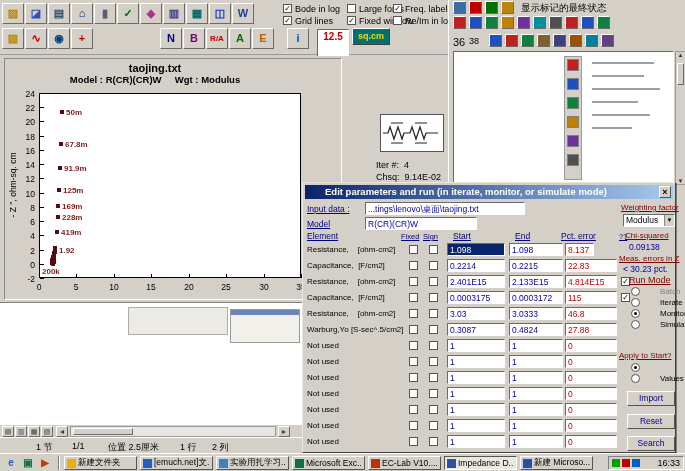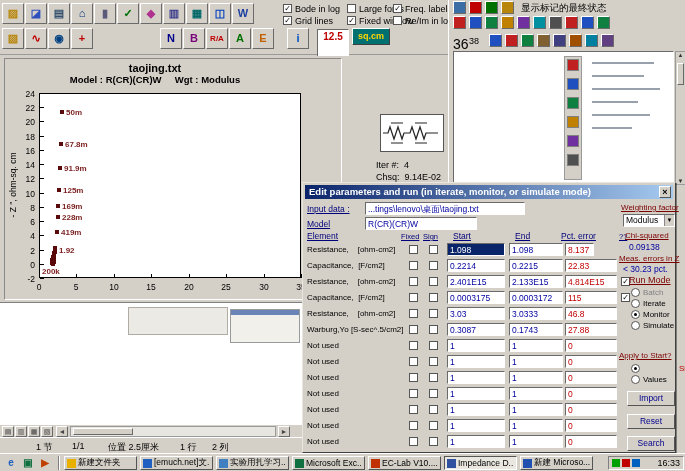--- a/index.html
+++ b/index.html
@@ -58,31 +58,31 @@
 .frag2{position:absolute;left:230px;top:6px;width:70px;height:34px;background:#f2f0ea;border:1px solid #9a9a9a}
 .frag2-top{height:5px;background:#6b84b8}
 #word-hscroll{position:absolute;left:0;top:424px;width:302px;height:13px;background:#d4d0c8;border-top:1px solid #fff}
 .vbtn{position:absolute;top:1px;width:12px;height:11px;background:#d4d0c8;border:1px solid;border-color:#fff #6a6a6a #6a6a6a #fff;font-size:7px;text-align:center;line-height:9px;color:#444}
 .htrack{position:absolute;left:70px;top:1px;width:206px;height:11px;background:#e8e6e0;border:1px solid #9a9a9a}
 .hthumb{position:absolute;left:2px;top:1px;width:60px;height:7px;background:#d4d0c8;border:1px solid;border-color:#fff #6a6a6a #6a6a6a #fff}
 #word-status{position:absolute;left:0;top:437px;width:302px;height:16px;background:#d4d0c8;border-top:1px solid #fff}
 .statitem{position:absolute;top:3px;font-size:9px;white-space:nowrap}
 
 #dialog{position:absolute;left:302px;top:182px;width:374px;height:271px;background:#d4d0c8;border:1px solid;border-color:#e8e6e0 #404040 #404040 #e8e6e0;box-shadow:1px 1px 0 rgba(0,0,0,.4);z-index:5}
-#dlg-title{position:absolute;left:2px;top:2px;right:2px;height:14px;background:linear-gradient(90deg,#0a246a,#a6caf0);color:#fff;font-size:9.5px;font-weight:bold;line-height:14px;padding-left:4px;white-space:nowrap;overflow:hidden}
+#dlg-title{position:absolute;left:2px;top:2px;right:2px;height:14px;background:linear-gradient(90deg,#0a246a,#a6caf0);color:#fff;font-size:9.5px;font-weight:bold;line-height:14px;padding-left:20px;white-space:nowrap;overflow:hidden}
 #dlg-close{position:absolute;right:4px;top:3px;width:12px;height:12px;background:#d4d0c8;border:1px solid;border-color:#fff #555 #555 #fff;font-size:9px;line-height:10px;text-align:center;color:#000;font-weight:bold;z-index:2}
 .lnk{position:absolute;font-size:8.5px;color:#00007b;text-decoration:underline;white-space:nowrap}
 .lnk.small{font-size:7.5px}
 .mlnk{position:absolute;font-size:8px;color:#7b0000;text-decoration:underline;white-space:nowrap}
 .dfield{position:absolute;height:13px;background:#fff;border:1px solid;border-color:#6a6a6a #fff #fff #6a6a6a;font-size:8.5px;color:#0000a0;padding:1px 2px;white-space:nowrap;overflow:hidden}
 .dfield.red{color:#c00000}
 .dcb{position:absolute}
 .el-label{position: absolute;left:4px;width:100px;font-size:8px;white-space:pre;overflow:hidden}
 .blueval{position:absolute;font-size:8.5px;color:#0000a0;white-space:nowrap}
-.radiorow{position:absolute;left:0;display:flex;gap:3px;align-items:center;height:10px}
+.radiorow{position:absolute;left:0;display:flex;gap:20px;align-items:flex-start;height:10px}
 .radio{display:inline-block;width:9px;height:9px;border-radius:50%;background:#fff;border:1px solid #555;position:relative;flex:0 0 9px}
 .radiodot{position:absolute;left:2px;top:2px;width:3px;height:3px;border-radius:50%;background:#000}
 .radiolabel{font-size:8px;white-space:nowrap}
 #run-modes{position:absolute;left:328px;top:104px;width:46px;height:46px}
 #apply-opts{position:absolute;left:328px;top:180px;width:46px;height:24px}
 .sbtn{position:absolute;left:324px;width:48px;height:15px;background:#d4d0c8;border:1px solid;border-color:#fff #555 #555 #fff;font-size:8.5px;color:#00008b;text-align:center;line-height:13px}
 #weighting-dd{position:absolute;left:320px;top:31px;width:52px;height:13px;background:#fff;border:1px solid;border-color:#6a6a6a #fff #fff #6a6a6a;font-size:8.5px;padding-left:2px;line-height:11px}
 .ddarrow{position:absolute;right:0;top:0;width:10px;height:11px;background:#d4d0c8;border-left:1px solid #888;font-size:6px;text-align:center;line-height:11px}
 
 #taskbar{position:absolute;left:0;top:453px;width:685px;height:18px;background:#d4d0c8;border-top:1px solid #fff;z-index:6}
@@ -176,21 +176,21 @@
         <div class="rwicon" style="left: 36px; top: 1px; background: rgb(16, 128, 64);"></div>
         <div class="rwicon" style="left: 52px; top: 1px; background: rgb(192, 128, 0);"></div>
         <div class="rwicon" style="left: 68px; top: 1px; background: rgb(112, 48, 160);"></div>
         <div class="rwicon" style="left: 84px; top: 1px; background: rgb(0, 144, 160);"></div>
         <div class="rwicon" style="left: 100px; top: 1px; background: rgb(80, 80, 80);"></div>
         <div class="rwicon" style="left: 116px; top: 1px; background: rgb(192, 32, 32);"></div>
         <div class="rwicon" style="left: 132px; top: 1px; background: rgb(32, 80, 192);"></div>
         <div class="rwicon" style="left: 148px; top: 1px; background: rgb(16, 128, 64);"></div>
       </div>
     <div id="rw-icons2">
-        <span style="position: absolute; left: 4px; top: 3px; font-size: 14px;">36</span>
+        <span style="position: absolute; left: 4px; top: 3px; font-size: 11px;">36</span>
         <span style="position: absolute; left: 20px; top: 3px; font-size: 9px;">38</span>
         <div class="rwicon" style="left: 40px; top: 1px; background: rgb(32, 80, 192);"></div>
         <div class="rwicon" style="left: 56px; top: 1px; background: rgb(192, 32, 32);"></div>
         <div class="rwicon" style="left: 72px; top: 1px; background: rgb(16, 128, 64);"></div>
         <div class="rwicon" style="left: 88px; top: 1px; background: rgb(128, 96, 48);"></div>
         <div class="rwicon" style="left: 104px; top: 1px; background: rgb(64, 64, 128);"></div>
         <div class="rwicon" style="left: 120px; top: 1px; background: rgb(160, 80, 0);"></div>
         <div class="rwicon" style="left: 136px; top: 1px; background: rgb(0, 128, 160);"></div>
         <div class="rwicon" style="left: 152px; top: 1px; background: rgb(96, 64, 128);"></div>
       </div>
@@ -380,21 +380,21 @@
         <div class="el-label" style="top: 126px;">Resistance,    [ohm-cm2]</div>
         <div class="cb dcb" style="left: 106px; top: 126px;"></div>
         <div class="cb dcb" style="left: 126px; top: 126px;"></div>
         <div class="dfield" style="left: 144px; top: 124px; width: 58px;">3.03</div>
         <div class="dfield" style="left: 206px; top: 124px; width: 54px;">3.0333</div>
         <div class="dfield red" style="left: 262px; top: 124px; width: 52px;">46.8</div>
         <div class="el-label" style="top: 142px;">Warburg,Yo [S-sec^.5/cm2]</div>
         <div class="cb dcb" style="left: 106px; top: 142px;"></div>
         <div class="cb dcb" style="left: 126px; top: 142px;"></div>
         <div class="dfield" style="left: 144px; top: 140px; width: 58px;">0.3087</div>
-        <div class="dfield" style="left: 206px; top: 140px; width: 54px;">0.1743</div>
+        <div class="dfield" style="left: 206px; top: 140px; width: 54px;">0.4824</div>
         <div class="dfield red" style="left: 262px; top: 140px; width: 52px;">27.88</div>
         <div class="el-label" style="top: 158px;">Not used</div>
         <div class="cb dcb" style="left: 106px; top: 158px;"></div>
         <div class="cb dcb" style="left: 126px; top: 158px;"></div>
         <div class="dfield" style="left: 144px; top: 156px; width: 58px;">1</div>
         <div class="dfield" style="left: 206px; top: 156px; width: 54px;">1</div>
         <div class="dfield red" style="left: 262px; top: 156px; width: 52px;">0</div>
         <div class="el-label" style="top: 174px;">Not used</div>
         <div class="cb dcb" style="left: 106px; top: 174px;"></div>
         <div class="cb dcb" style="left: 126px; top: 174px;"></div>

